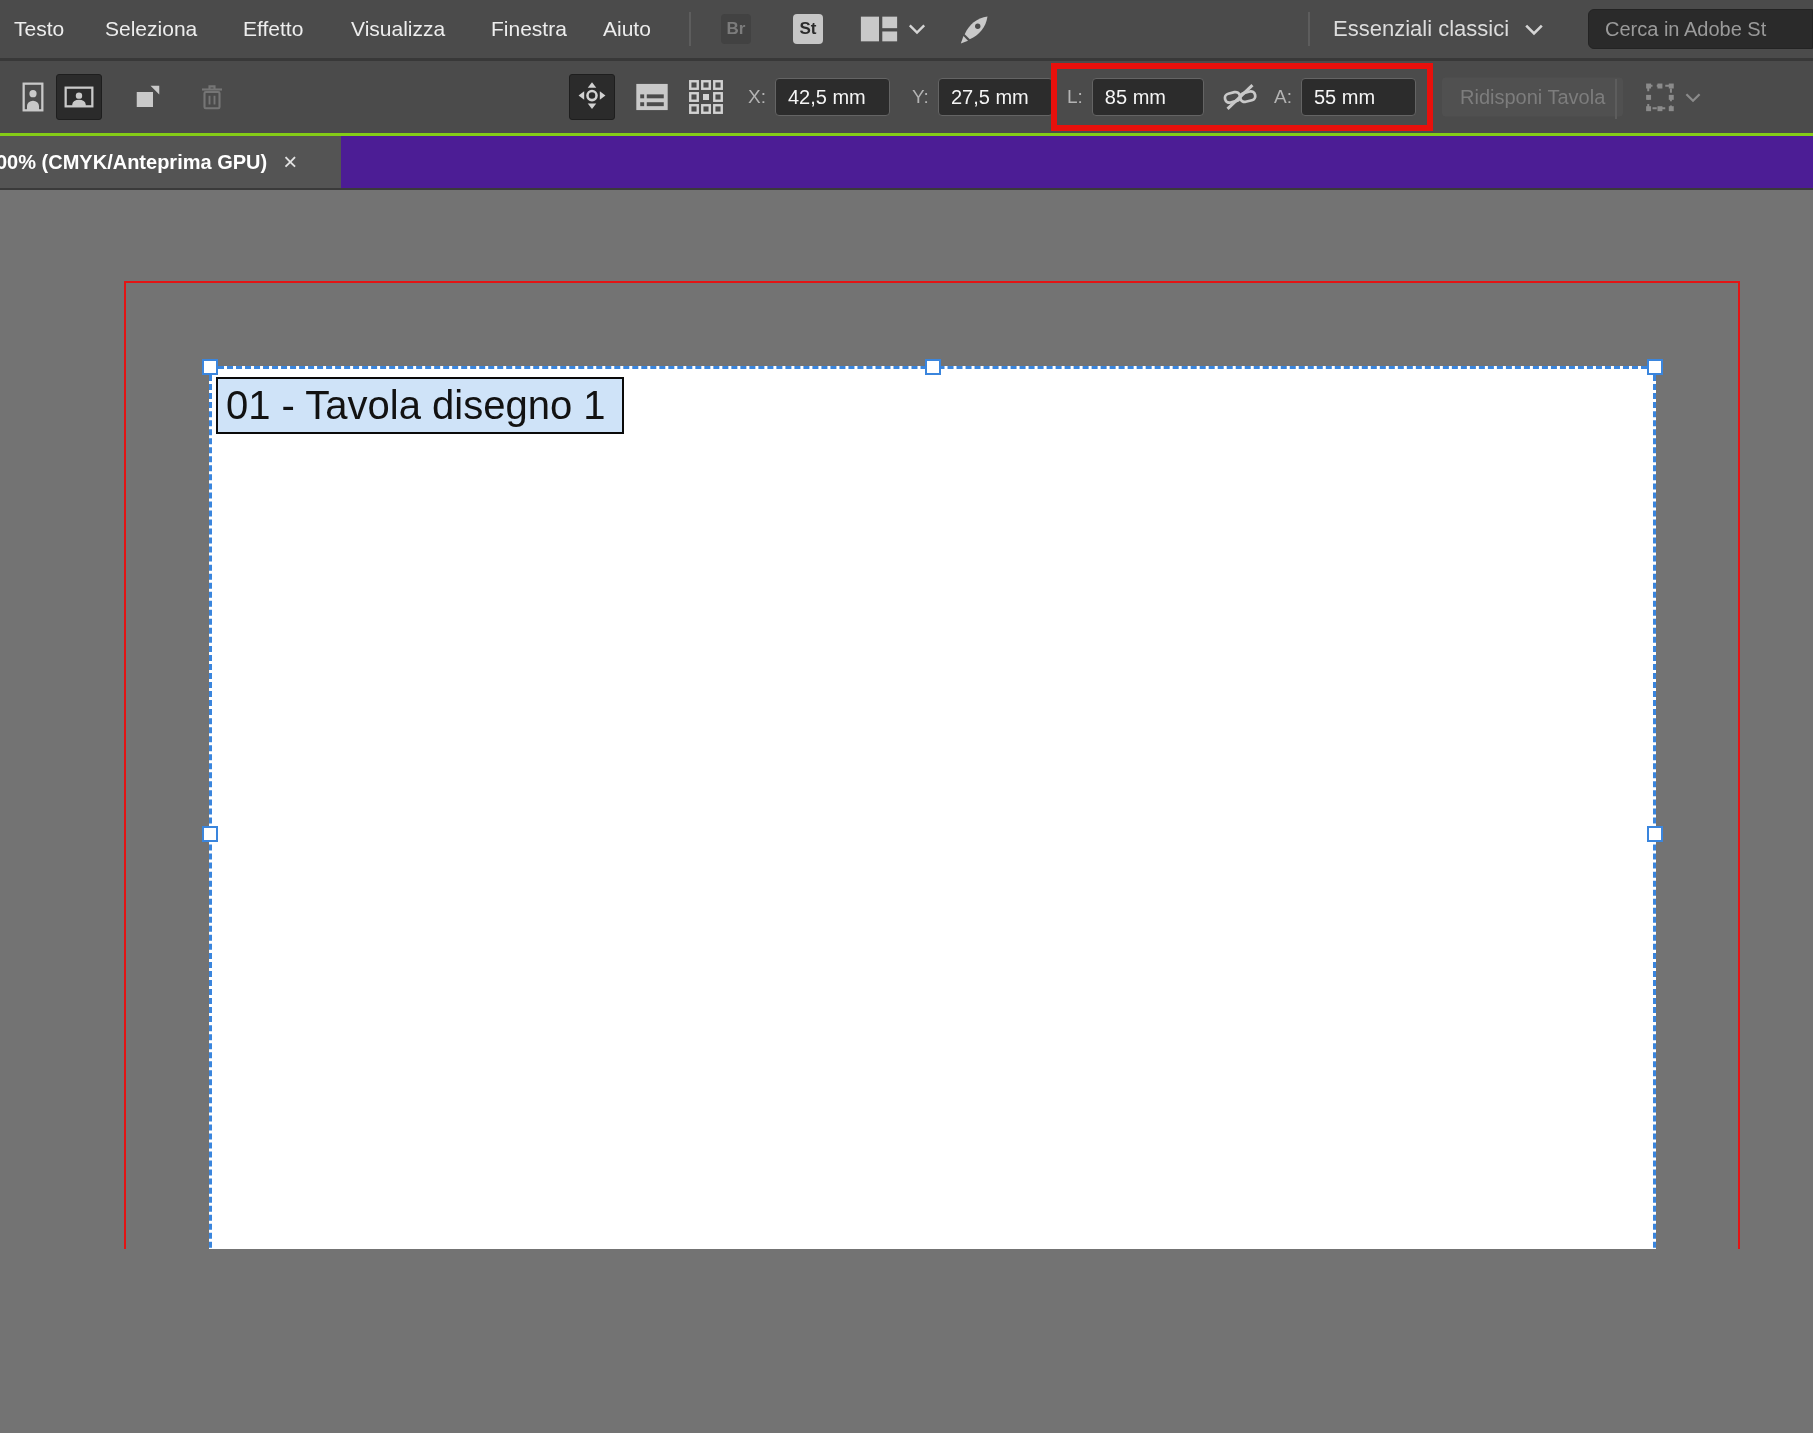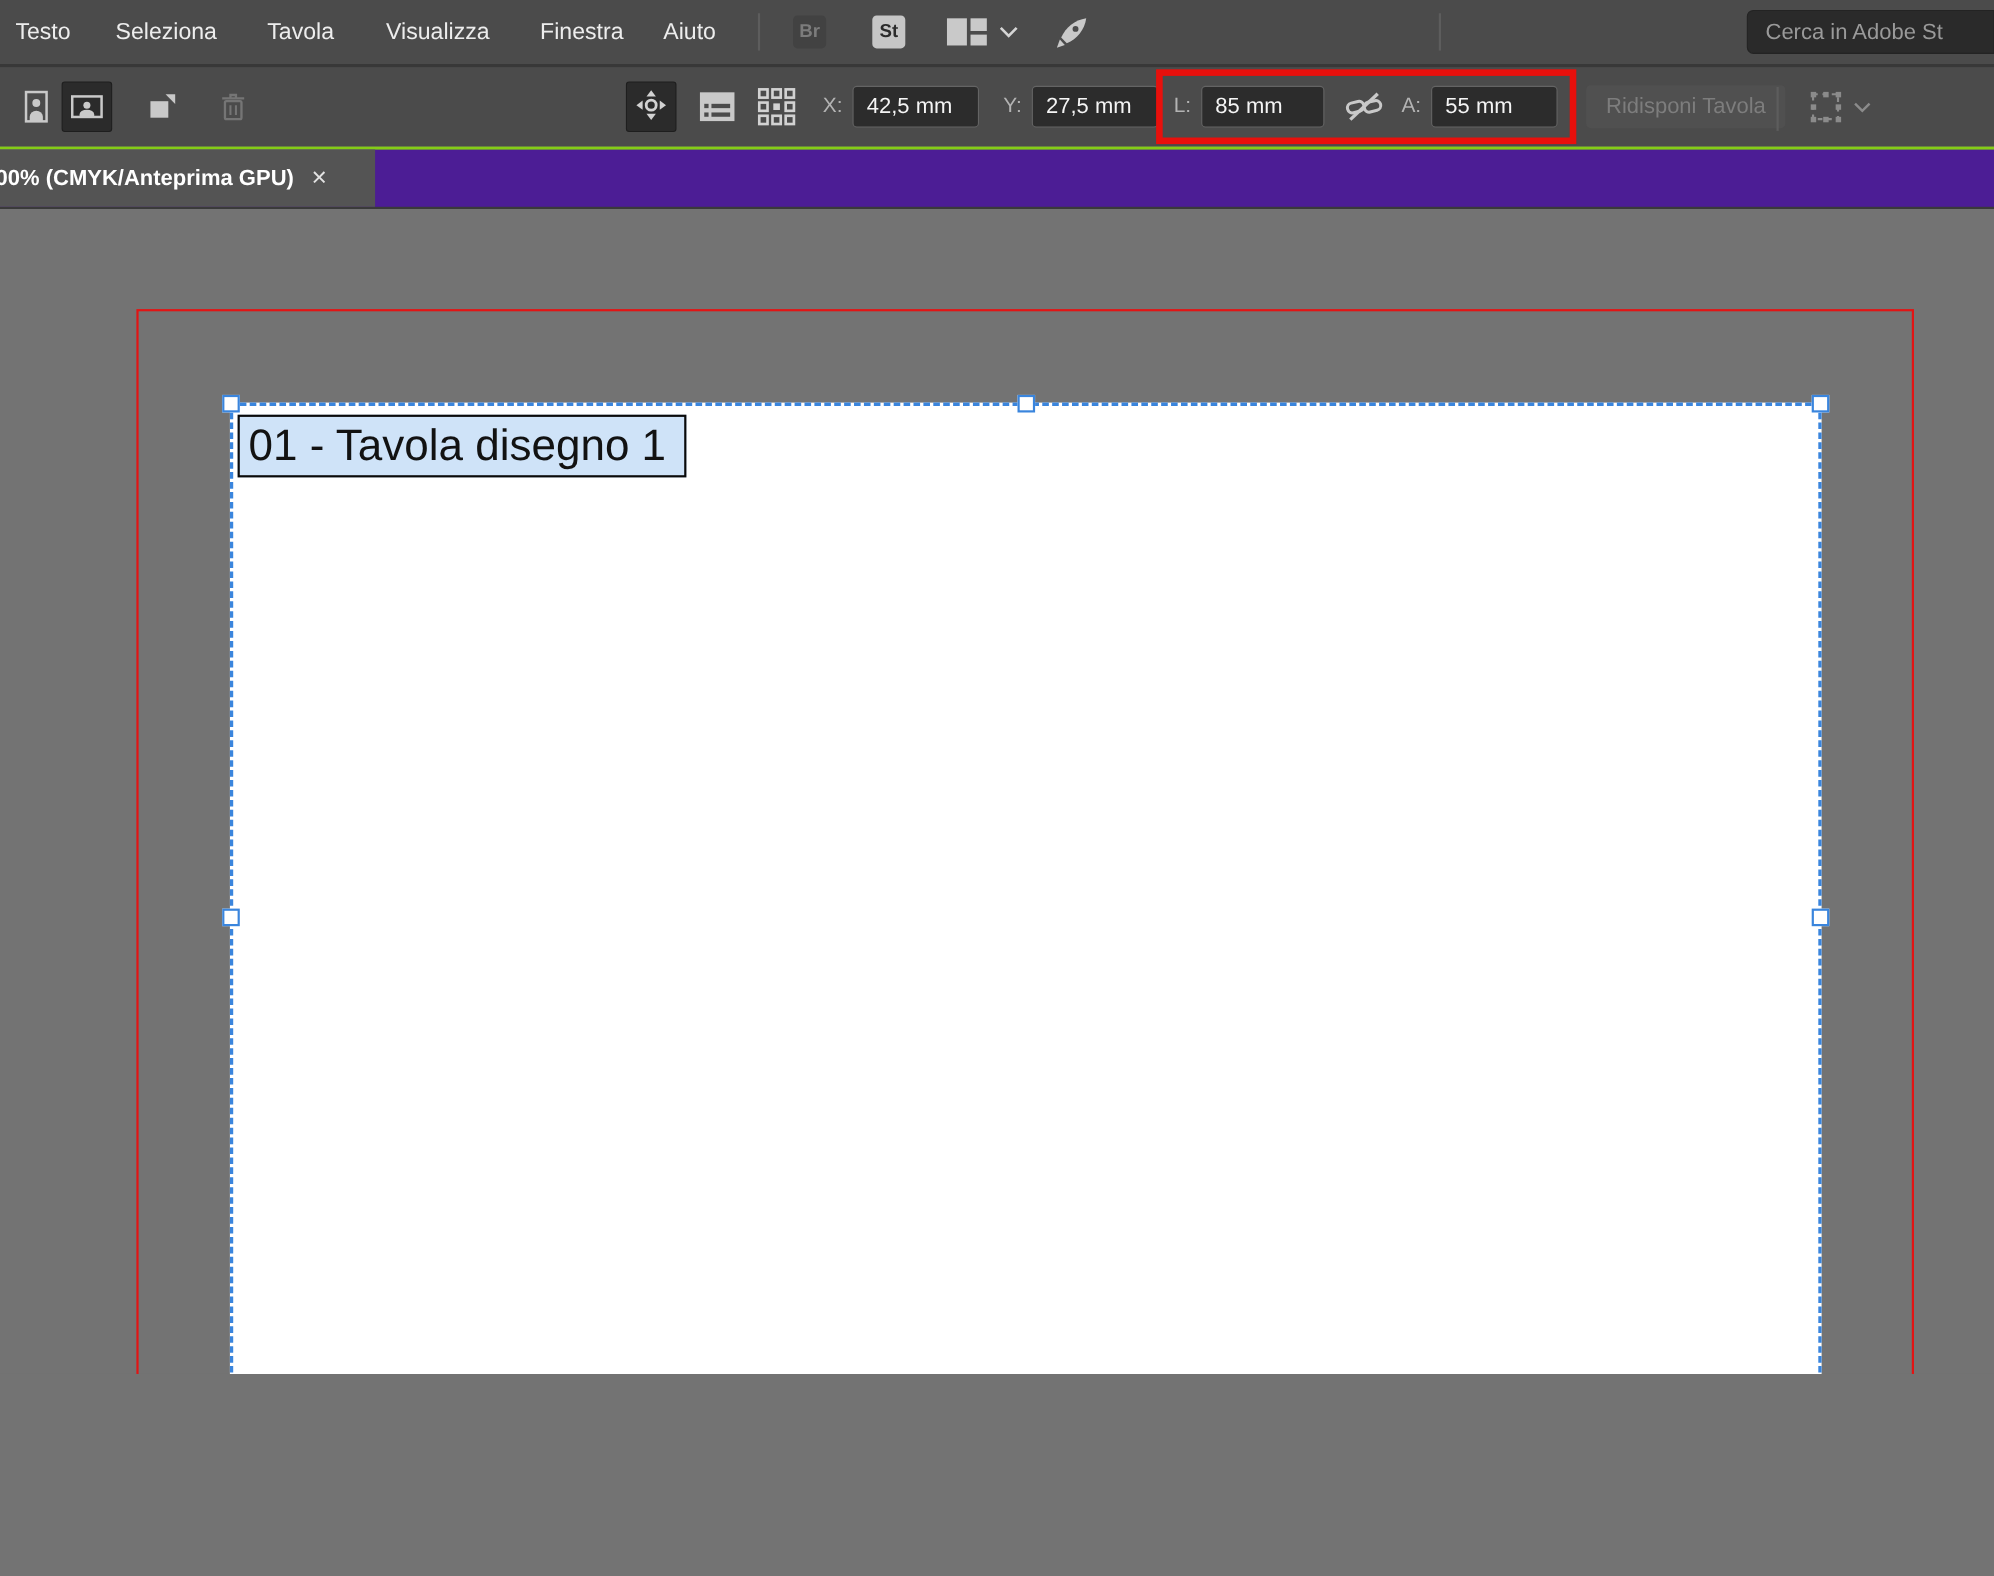--- a/index.html
+++ b/index.html
@@ -74,21 +74,21 @@
   .h-bm { left:calc(50% - 8px); bottom:-10px; } .h-br { right:-10px; bottom:-10px; }
 </style>
 </head>
 <body>
 
 <div class="app">
 
   <header class="menubar">
     <span class="menu-item" style="left:14px">Testo</span>
     <span class="menu-item" style="left:105px">Seleziona</span>
-    <span class="menu-item" style="left:243px">Tavola</span>
+    <span class="menu-item" style="left:243px">Effetto</span>
     <span class="menu-item" style="left:351px">Visualizza</span>
     <span class="menu-item" style="left:491px">Finestra</span>
     <span class="menu-item" style="left:603px">Aiuto</span>
 
     <div class="v-divider mb-div1"></div>
 
     <div class="sq-icon br-icon">Br</div>
     <div class="sq-icon st-icon">St</div>
 
     <span class="icon-btn workspace-btn">
@@ -105,20 +105,26 @@
     <span class="icon-btn rocket-btn">
       <svg width="36" height="36" viewBox="0 0 24 24">
         <path d="M21 3 C14 4 8.5 8.5 5.8 14.8 L9.2 18.2 C15.5 15.5 20 10 21 3 Z" fill="#c9c9c9"></path>
         <path d="M5 16 L3.2 21 L8 19.2 Z" fill="#c9c9c9"></path>
         <circle cx="14.5" cy="9.5" r="1.8" fill="#4b4b4b"></circle>
       </svg>
     </span>
 
     <div class="v-divider mb-div2"></div>
 
+    <div class="ws-switcher">
+      <span>Essenziali classici</span>
+      <svg width="22" height="13" viewBox="0 0 16 10">
+        <path d="M2 2 L8 8 L14 2" stroke="#d5d5d5" stroke-width="2" fill="none"></path>
+      </svg>
+    </div>
 
     <div class="searchbox">
       <svg width="30" height="28" viewBox="0 0 26 24">
         <circle cx="10" cy="10" r="6" stroke="#9f9f9f" stroke-width="2.2" fill="none"></circle>
         <line x1="14.5" y1="14.5" x2="19.5" y2="19.5" stroke="#9f9f9f" stroke-width="2.2"></line>
         <path d="M18 15.5 L25 15.5 L21.5 19.5 Z" fill="#9f9f9f"></path>
       </svg>
       <input type="text" placeholder="Cerca in Adobe St" style="">
     </div>
   </header>

